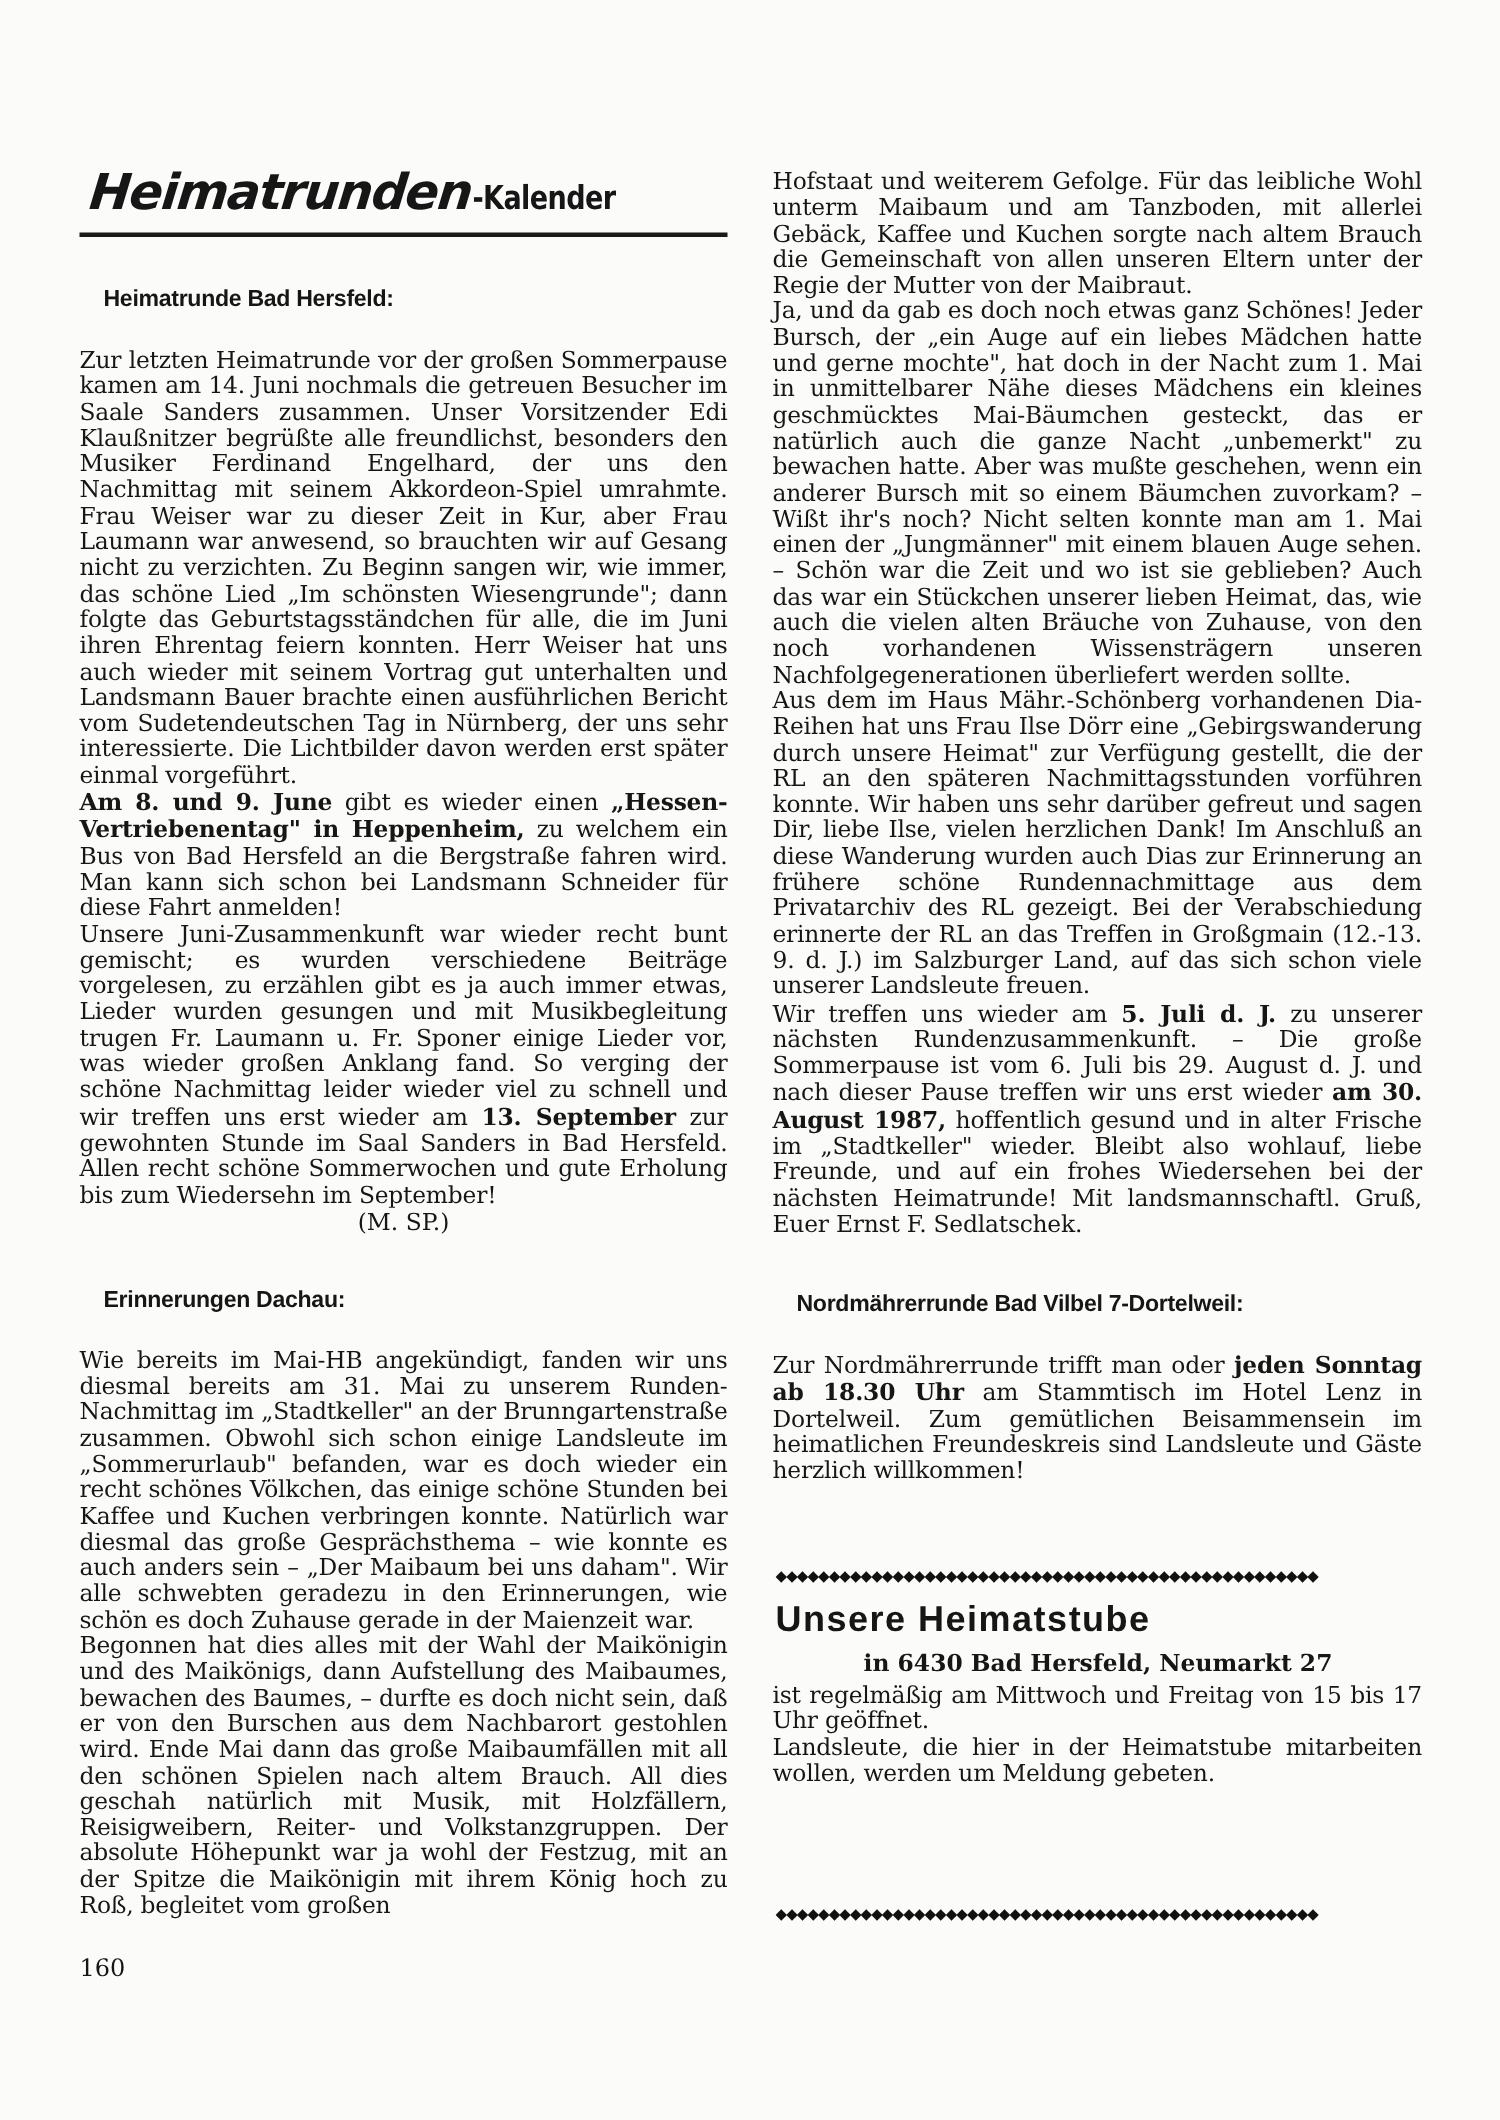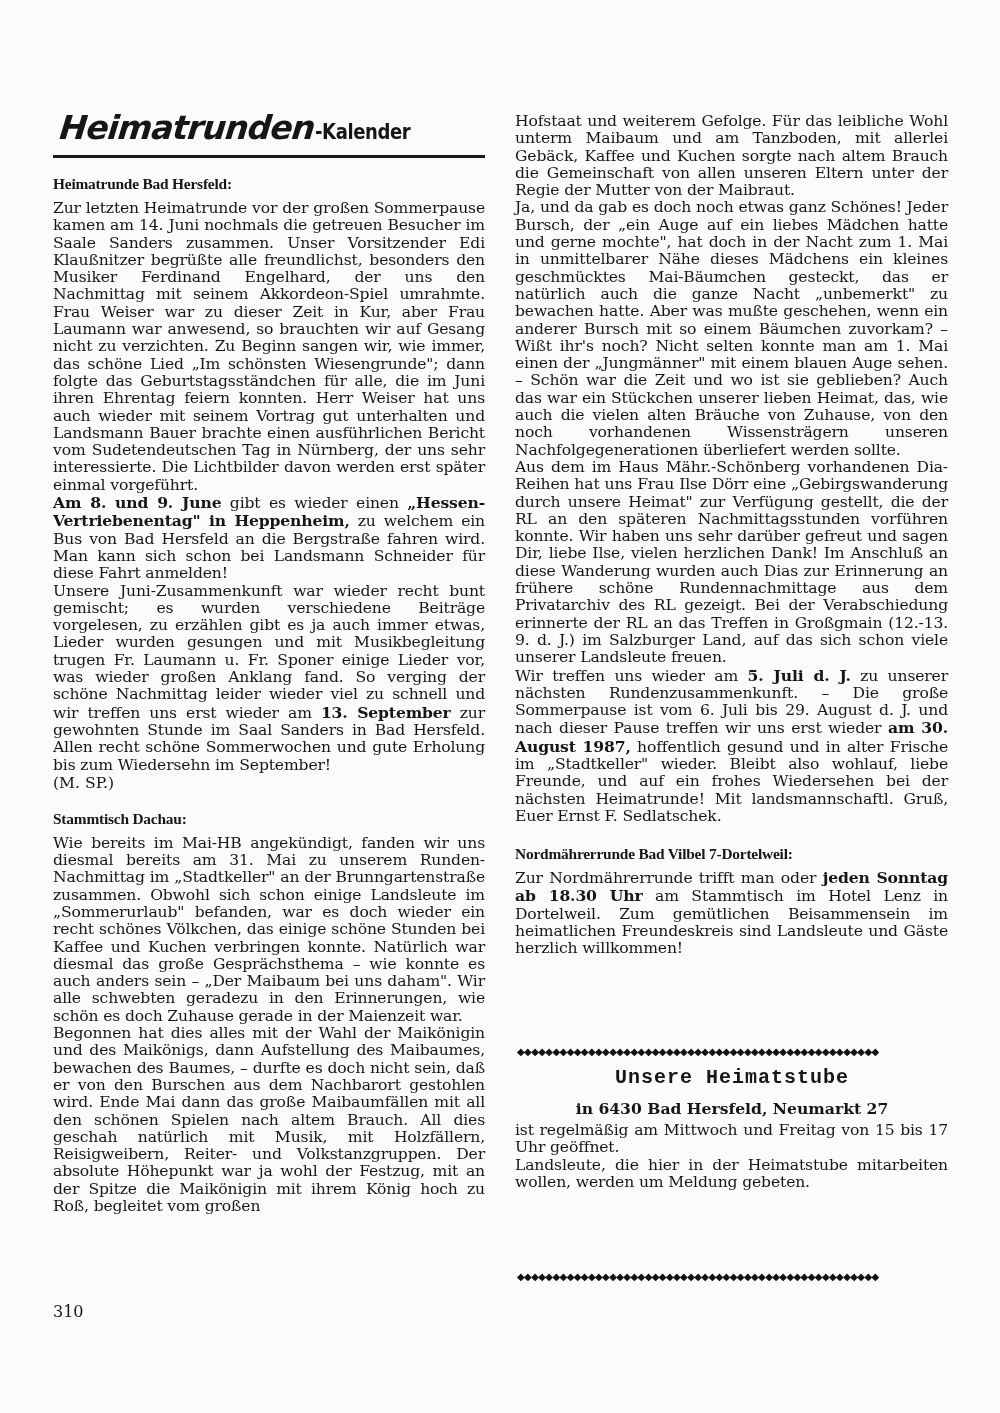--- a/index.html
+++ b/index.html
@@ -9,40 +9,40 @@
   }
   .col { position:absolute; top:0; }
   .left { left:53px; width:432px; }
   .right { left:515px; width:433px; }
   .p {
     font-size:15.6px; line-height:17.3px; text-align:justify; margin:0; letter-spacing:-0.15px;
     font-family:"DejaVu Serif", serif;
   }
   .p b { font-weight:bold; }
   .h {
-    font-family:Liberation Serif, serif; font-weight:bold; font-size:15.4px; margin:0; letter-spacing:-0.2px;
+    font-family:Liberation Sans, sans-serif; font-weight:bold; font-size:15.4px; margin:16px; letter-spacing:-0.2px;
   }
   .title-wrap { position:absolute; left:60px; top:108px; width:430px; }
   .title-script {
     font-family:"DejaVu Sans", sans-serif; font-weight:bold; font-style:italic;
     font-size:33px; letter-spacing:-1px; transform:skewX(-6deg); display:inline-block;
   }
   .title-block {
     font-family:"DejaVu Sans", sans-serif; font-weight:bold; font-size:22px;
     letter-spacing:-0.5px; display:inline-block; transform:scaleX(0.82); transform-origin:left;
   }
   .rule { position:absolute; left:53px; top:155px; width:432px; height:3px; background:#1a1a1a; }
-  .sig { text-align:left; font-size:15.6px; margin:0; }
+  .sig { text-align:center; font-size:15.6px; margin:0; }
   .diamonds {
     position:absolute; left:517px; width:430px; height:10px; font-size:10px; line-height:10px;
     letter-spacing:-0.6px; white-space:nowrap; overflow:hidden; color:#111;
   }
   .hs-title {
-    position:absolute; left:517px; width:430px; top:1066px; text-align:center;
-    font-family:Liberation Mono, monospace; font-weight:bold; font-size:20px; letter-spacing:1px;
+    position:absolute; left:517px; width:430px; top:1066px; text-align:left;
+    font-family:Liberation Sans, sans-serif; font-weight:bold; font-size:24px; letter-spacing:1px;
   }
   .hs-sub {
     position:absolute; left:517px; width:430px; top:1099px; text-align:center;
     font-family:"DejaVu Serif", serif; font-weight:bold; font-size:15.6px;
   }
   .hs-body { position:absolute; left:515px; width:433px; top:1122px; }
   .pagenum { position:absolute; left:53px; top:1302px; font-size:16px; }
 </style>
 </head>
 <body>
@@ -53,21 +53,21 @@
 <div class="rule"></div>
 
 <div class="col left" style="top:175px;">
   <p class="h">Heimatrunde Bad Hersfeld:</p>
   <div style="height:7px"></div>
   <p class="p">Zur letzten Heimatrunde vor der großen Sommerpause kamen am 14. Juni nochmals die getreuen Besucher im Saale Sanders zusammen. Unser Vorsitzender Edi Klaußnitzer begrüßte alle freundlichst, besonders den Musiker Ferdinand Engelhard, der uns den Nachmittag mit seinem Akkordeon-Spiel umrahmte. Frau Weiser war zu dieser Zeit in Kur, aber Frau Laumann war anwesend, so brauchten wir auf Gesang nicht zu verzichten. Zu Beginn sangen wir, wie immer, das schöne Lied „Im schönsten Wiesengrunde"; dann folgte das Geburtstagsständchen für alle, die im Juni ihren Ehrentag feiern konnten. Herr Weiser hat uns auch wieder mit seinem Vortrag gut unterhalten und Landsmann Bauer brachte einen ausführlichen Bericht vom Sudetendeutschen Tag in Nürnberg, der uns sehr interessierte. Die Lichtbilder davon werden erst später einmal vorgeführt.</p>
   <p class="p"><b>Am 8. und 9. June</b><span> gibt es wieder einen </span><b>„Hessen-Vertriebenentag" in Heppenheim,</b><span> zu welchem ein Bus von Bad Hersfeld an die Bergstraße fahren wird. Man kann sich schon bei Landsmann Schneider für diese Fahrt anmelden!</span></p>
   <p class="p"><span>Unsere Juni-Zusammenkunft war wieder recht bunt gemischt; es wurden verschiedene Beiträge vorgelesen, zu erzählen gibt es ja auch immer etwas, Lieder wurden gesungen und mit Musikbegleitung trugen Fr. Laumann u. Fr. Sponer einige Lieder vor, was wieder großen Anklang fand. So verging der schöne Nachmittag leider wieder viel zu schnell und wir treffen uns erst wieder am </span><b>13. September</b><span> zur gewohnten Stunde im Saal Sanders in Bad Hersfeld. Allen recht schöne Sommerwochen und gute Erholung bis zum Wiedersehn im September!</span></p>
   <p class="sig">(M. SP.)</p>
   <div style="height:18px"></div>
-  <p class="h">Stammtisch Dachau:</p>
+  <p class="h">Erinnerungen Dachau:</p>
   <div style="height:7px"></div>
   <p class="p">Wie bereits im Mai-HB angekündigt, fanden wir uns diesmal bereits am 31. Mai zu unserem Runden-Nachmittag im „Stadtkeller" an der Brunngartenstraße zusammen. Obwohl sich schon einige Landsleute im „Sommerurlaub" befanden, war es doch wieder ein recht schönes Völkchen, das einige schöne Stunden bei Kaffee und Kuchen verbringen konnte. Natürlich war diesmal das große Gesprächsthema – wie konnte es auch anders sein – „Der Maibaum bei uns daham". Wir alle schwebten geradezu in den Erinnerungen, wie schön es doch Zuhause gerade in der Maienzeit war.</p>
   <p class="p">Begonnen hat dies alles mit der Wahl der Maikönigin und des Maikönigs, dann Aufstellung des Maibaumes, bewachen des Baumes, – durfte es doch nicht sein, daß er von den Burschen aus dem Nachbarort gestohlen wird. Ende Mai dann das große Maibaumfällen mit all den schönen Spielen nach altem Brauch. All dies geschah natürlich mit Musik, mit Holzfällern, Reisigweibern, Reiter- und Volkstanzgruppen. Der absolute Höhepunkt war ja wohl der Festzug, mit an der Spitze die Maikönigin mit ihrem König hoch zu Roß, begleitet vom großen</p>
 </div>
 
 <div class="col right" style="top:113px;">
   <p class="p">Hofstaat und weiterem Gefolge. Für das leibliche Wohl unterm Maibaum und am Tanzboden, mit allerlei Gebäck, Kaffee und Kuchen sorgte nach altem Brauch die Gemeinschaft von allen unseren Eltern unter der Regie der Mutter von der Maibraut.</p>
   <p class="p">Ja, und da gab es doch noch etwas ganz Schönes! Jeder Bursch, der „ein Auge auf ein liebes Mädchen hatte und gerne mochte", hat doch in der Nacht zum 1. Mai in unmittelbarer Nähe dieses Mädchens ein kleines geschmücktes Mai-Bäumchen gesteckt, das er natürlich auch die ganze Nacht „unbemerkt" zu bewachen hatte. Aber was mußte geschehen, wenn ein anderer Bursch mit so einem Bäumchen zuvorkam? – Wißt ihr's noch? Nicht selten konnte man am 1. Mai einen der „Jungmänner" mit einem blauen Auge sehen. – Schön war die Zeit und wo ist sie geblieben? Auch das war ein Stückchen unserer lieben Heimat, das, wie auch die vielen alten Bräuche von Zuhause, von den noch vorhandenen Wissensträgern unseren Nachfolgegenerationen überliefert werden sollte.</p>
   <p class="p">Aus dem im Haus Mähr.-Schönberg vorhandenen Dia-Reihen hat uns Frau Ilse Dörr eine „Gebirgswanderung durch unsere Heimat" zur Verfügung gestellt, die der RL an den späteren Nachmittagsstunden vorführen konnte. Wir haben uns sehr darüber gefreut und sagen Dir, liebe Ilse, vielen herzlichen Dank! Im Anschluß an diese Wanderung wurden auch Dias zur Erinnerung an frühere schöne Rundennachmittage aus dem Privatarchiv des RL gezeigt. Bei der Verabschiedung erinnerte der RL an das Treffen in Großgmain (12.-13. 9. d. J.) im Salzburger Land, auf das sich schon viele unserer Landsleute freuen.</p>
   <p class="p"><span>Wir treffen uns wieder am </span><b>5. Juli d. J.</b><span> zu unserer nächsten Rundenzusammenkunft. – Die große Sommerpause ist vom 6. Juli bis 29. August d. J. und nach dieser Pause treffen wir uns erst wieder </span><b>am 30. August 1987,</b><span> hoffentlich gesund und in alter Frische im „Stadtkeller" wieder. Bleibt also wohlauf, liebe Freunde, und auf ein frohes Wiedersehen bei der nächsten Heimatrunde! Mit landsmannschaftl. Gruß, Euer Ernst F. Sedlatschek.</span></p>
@@ -79,13 +79,13 @@
 
 <div class="diamonds" style="top:1047px;">◆◆◆◆◆◆◆◆◆◆◆◆◆◆◆◆◆◆◆◆◆◆◆◆◆◆◆◆◆◆◆◆◆◆◆◆◆◆◆◆◆◆◆◆◆◆◆◆◆◆◆</div>
 <div class="hs-title">Unsere Heimatstube</div>
 <div class="hs-sub">in 6430 Bad Hersfeld, Neumarkt 27</div>
 <div class="hs-body">
   <p class="p">ist regelmäßig am Mittwoch und Freitag von 15 bis 17 Uhr geöffnet.</p>
   <p class="p">Landsleute, die hier in der Heimatstube mitarbeiten wollen, werden um Meldung gebeten.</p>
 </div>
 <div class="diamonds" style="top:1272px;">◆◆◆◆◆◆◆◆◆◆◆◆◆◆◆◆◆◆◆◆◆◆◆◆◆◆◆◆◆◆◆◆◆◆◆◆◆◆◆◆◆◆◆◆◆◆◆◆◆◆◆</div>
 
-<div class="pagenum">310</div>
+<div class="pagenum">160</div>
 
 </body></html>

